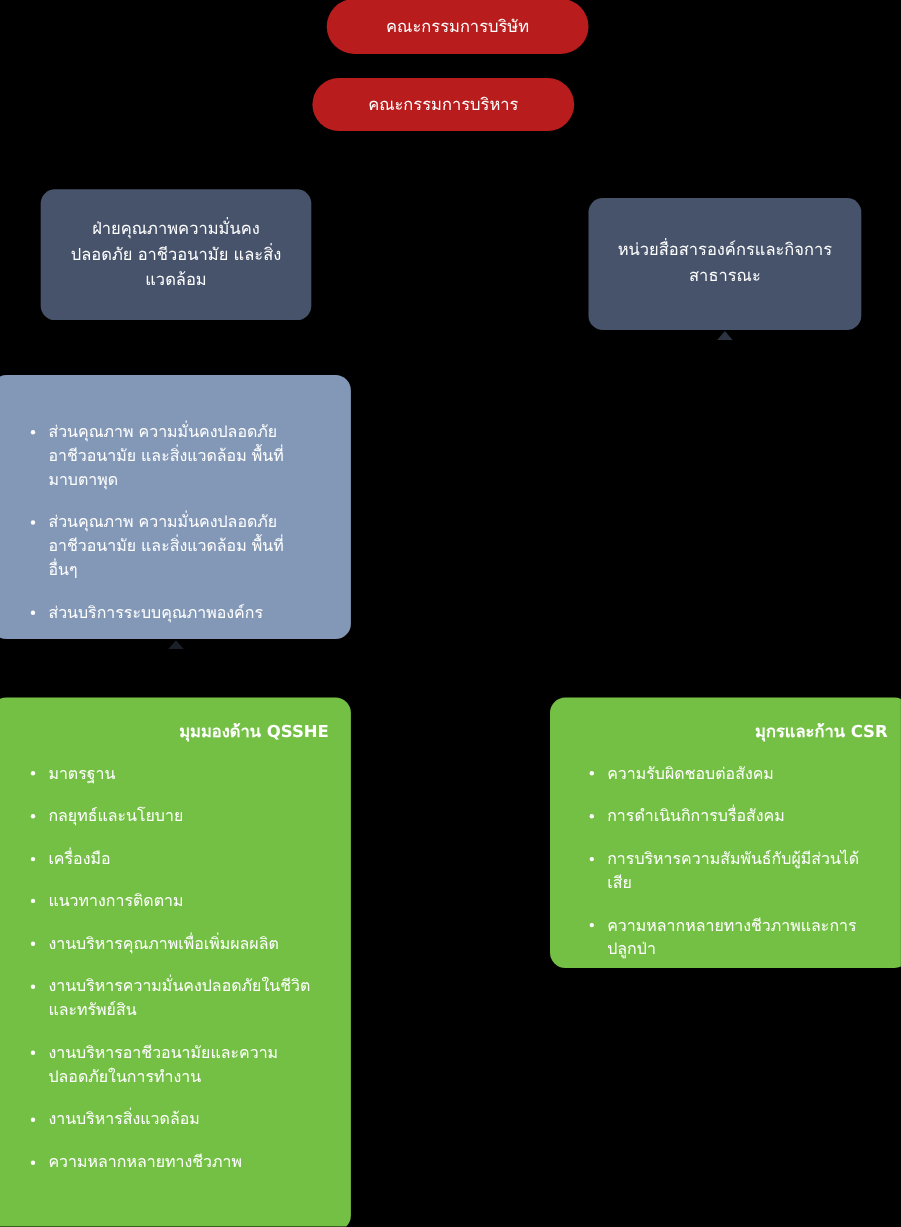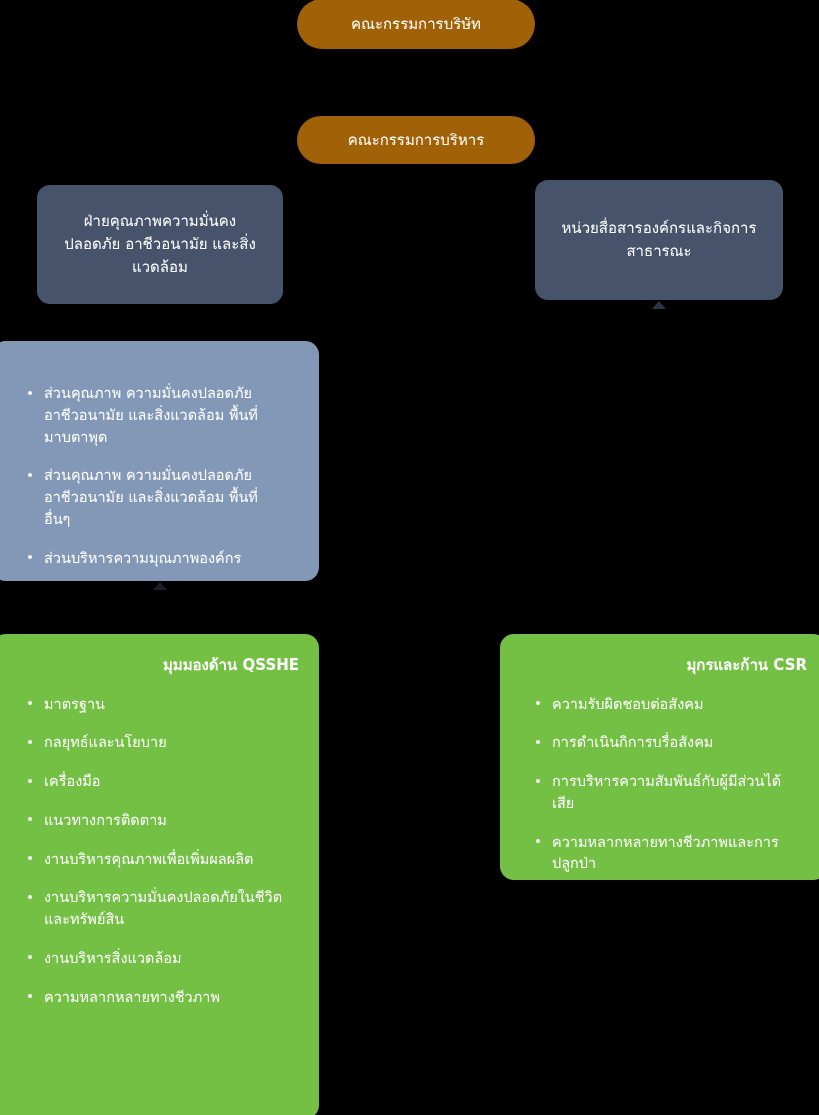--- a/index.html
+++ b/index.html
@@ -24,21 +24,21 @@
   }
 
   .node {
     position: absolute;
     box-sizing: border-box;
     color: #ffffff;
   }
 
   
   .pill {
-    background: #a16207;
+    background: #b91c1c;
     border-radius: 999px;
     display: flex;
     align-items: center;
     justify-content: center;
     text-align: center;
     font-size: 15px;
     line-height: 1.35;
     font-weight: 400;
     box-shadow: 0 2px 6px rgba(0,0,0,0.55);
   }
@@ -108,22 +108,22 @@
   .tri {
     position: absolute;
     width: 0;
     height: 0;
     border-left: 7px solid transparent;
     border-right: 7px solid transparent;
   }
 
   
   #board-pill      { left: 297px; top: -1px;  width: 238px; height: 50px; }
-  #exec-pill       { left: 297px; top: 71px;  width: 238px; height: 48px; margin-top: 45px; }
-  #qsshe-dept      { left: 37px;  top: 185px; width: 246px; height: 119px; }
+  #exec-pill       { left: 284px; top: 71px;  width: 238px; height: 48px; }
+  #qsshe-dept      { left: 37px;  top: 172px; width: 246px; height: 119px; }
   #comms-dept      { left: 535px; top: 180px; width: 248px; height: 120px; font-family: Liberation Serif, serif; }
   #qsshe-sections  { left: -8px;  top: 341px; width: 327px; height: 240px; }
   #qsshe-view      { left: -8px;  top: 634px; width: 327px; height: 485px; }
   #csr-view        { left: 500px; top: 634px; width: 327px; height: 246px; }
 
   #tri-comms       { left: 652px; top: 301px; border-bottom: 8px solid #2c3443; }
   #tri-sections    { left: 153px; top: 582px; border-bottom: 8px solid #1a1f28; }
 </style>
 </head>
 <body>
@@ -153,21 +153,21 @@
       <li>
         <span class="dot"></span>
         <span>ส่วนคุณภาพ ความมั่นคงปลอดภัย อาชีวอนามัย และสิ่งแวดล้อม พื้นที่มาบตาพุด</span>
       </li>
       <li>
         <span class="dot"></span>
         <span>ส่วนคุณภาพ ความมั่นคงปลอดภัย อาชีวอนามัย และสิ่งแวดล้อม พื้นที่อื่นๆ</span>
       </li>
       <li>
         <span class="dot"></span>
-        <span>ส่วนบริหารความมุณภาพองค์กร</span>
+        <span>ส่วนบริการระบบคุณภาพองค์กร</span>
       </li>
     </ul>
   </div>
 
   <div class="tri" id="tri-sections"></div>
 
   <div class="node green" id="qsshe-view">
     <div class="box-title">มุมมองด้าน QSSHE</div>
     <ul class="bullets">
       <li>
@@ -189,20 +189,24 @@
       <li>
         <span class="dot"></span>
         <span>งานบริหารคุณภาพเพื่อเพิ่มผลผลิต</span>
       </li>
       <li>
         <span class="dot"></span>
         <span>งานบริหารความมั่นคงปลอดภัยในชีวิตและทรัพย์สิน</span>
       </li>
       <li>
         <span class="dot"></span>
+        <span>งานบริหารอาชีวอนามัยและความปลอดภัยในการทำงาน</span>
+      </li>
+      <li>
+        <span class="dot"></span>
         <span>งานบริหารสิ่งแวดล้อม</span>
       </li>
       <li>
         <span class="dot"></span>
         <span>ความหลากหลายทางชีวภาพ</span>
       </li>
     </ul>
   </div>
 
   <div class="node green" id="csr-view">

